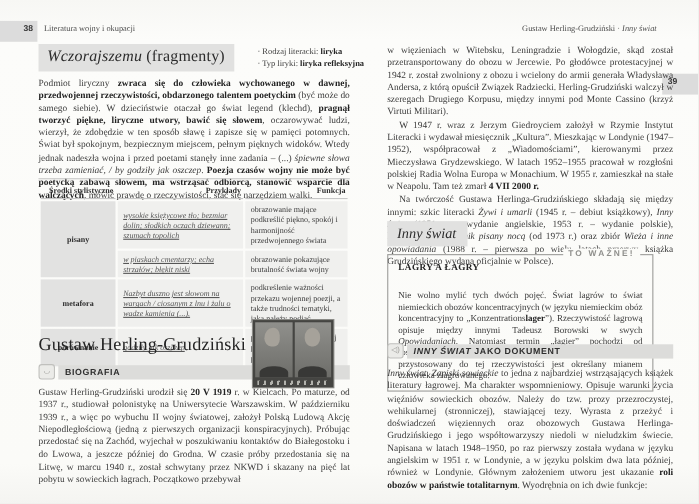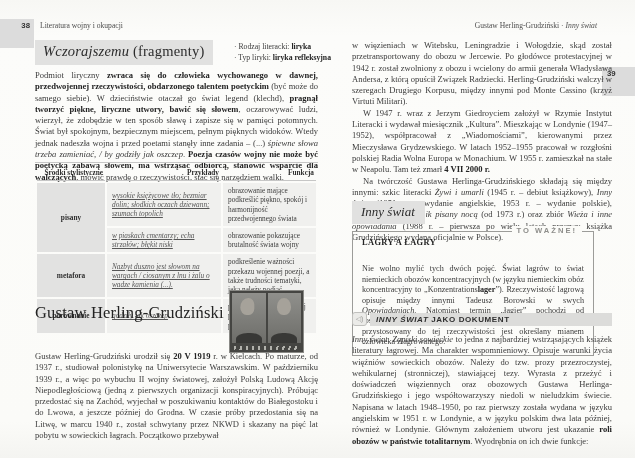--- a/index.html
+++ b/index.html
@@ -6,21 +6,21 @@
   body { width:635px; height:458px; background:#ededea; }
   .spread {
     position:relative; width:635px; height:458px; overflow:hidden;
     background:linear-gradient(180deg,#f7f7f4 0%, #fcfcfa 8%, #fbfbf8 92%, #f4f4f1 100%);
     font-family:"Liberation Serif", serif; color:#3a3a3a;
   }
   .b { font-weight:bold; color:#232323; }
   .i { font-style:italic; }
 
   
-  .pnum-strip { position:absolute; top:19px; height:29px; background:#dcdcdc;
+  .pnum-strip { position:absolute; top:19px; height:19px; background:#dcdcdc;
     font-family:"Liberation Sans", sans-serif; font-weight:bold; font-size:7.8px;
     line-height:13px; color:#333; }
   .pnum-left { left:0; width:34px; text-align:right; padding-right:4px; box-sizing:border-box; }
   .pnum-right { left:602px; width:33px; text-align:left; padding-left:5px; box-sizing:border-box;margin-top:48px; }
   .runhead { position:absolute; top:19px; font-size:7.6px; line-height:13px; color:#4c4c4c; }
   .runhead-left { left:40px; }
   .runhead-right { right:38px; text-align:right; }
 
   
   .body-text { position:absolute; font-size:8.55px; line-height:11.3px; text-align:justify; }
@@ -134,20 +134,24 @@
   </div>
 
   <div class="author-heading">Gustaw Herling-Grudziński</div>
 
   <div class="photo">
     <div class="mug profile"></div>
     <div class="mug"></div>
     <div class="scribble"></div>
   </div>
 
+  <div class="section-bar bio-bar">
+    <span class="bar-icon">◡</span>
+    <span class="bar-fill">BIOGRAFIA</span>
+  </div>
 
   <div class="body-text" style="left:35px; top:351px; width:283px;"><span>Gustaw Herling-Grudziński urodził się </span><span class="b">20 V 1919</span><span> r. w Kielcach. Po maturze, od 1937 r., studiował polonistykę na Uniwersytecie Warszawskim. W październiku 1939 r., a więc po wybuchu II wojny światowej, założył Polską Ludową Akcję Niepodległościową (jedną z pierwszych organizacji konspiracyjnych). Próbując przedostać się na Zachód, wyjechał w poszukiwaniu kontaktów do Białegostoku i do Lwowa, a jeszcze później do Grodna. W czasie próby przedostania się na Litwę, w marcu 1940 r., został schwytany przez NKWD i skazany na pięć lat pobytu w sowieckich łagrach. Początkowo przebywał</span></div>
 
   <div class="body-text" style="left:352px; top:40px; width:260px;">
     <p><span>w więzieniach w Witebsku, Leningradzie i Wołogdzie, skąd został przetransportowany do obozu w Jercewie. Po głodówce protestacyjnej w 1942 r. został zwolniony z obozu i wcielony do armii generała Władysława Andersa, z którą opuścił Związek Radziecki. Herling-Grudziński walczył w szeregach Drugiego Korpusu, między innymi pod Monte Cassino (krzyż Virtuti Militari).</span></p>
     <p class="indent"><span>W 1947 r. wraz z Jerzym Giedroyciem założył w Rzymie Instytut Literacki i wydawał miesięcznik „Kultura”. Mieszkając w Londynie (1947–1952), współpracował z „Wiadomościami”, kierowanymi przez Mieczysława Grydzewskiego. W latach 1952–1955 pracował w rozgłośni polskiej Radia Wolna Europa w Monachium. W 1955 r. zamieszkał na stałe w Neapolu. Tam też zmarł </span><span class="b">4 VII 2000 r.</span></p>
     <p class="indent"><span>Na twórczość Gustawa Herlinga-Grudzińskiego składają się między innymi: szkic literacki </span><span class="i">Żywi i umarli</span><span> (1945 r. – debiut książkowy), </span><span class="i">Inny świat</span><span> (1951 r. – wydanie angielskie, 1953 r. – wydanie polskie), kilkutomowy </span><span class="i">Dziennik pisany nocą</span><span> (od 1973 r.) oraz zbiór </span><span class="i">Wieża i inne opowiadania</span><span> (1988 r. – pierwsza po wielu latach przerwy książka Grudzińskiego wydana oficjalnie w Polsce).</span></p>
   </div>
 
   <div class="iw-heading">Inny świat</div>

